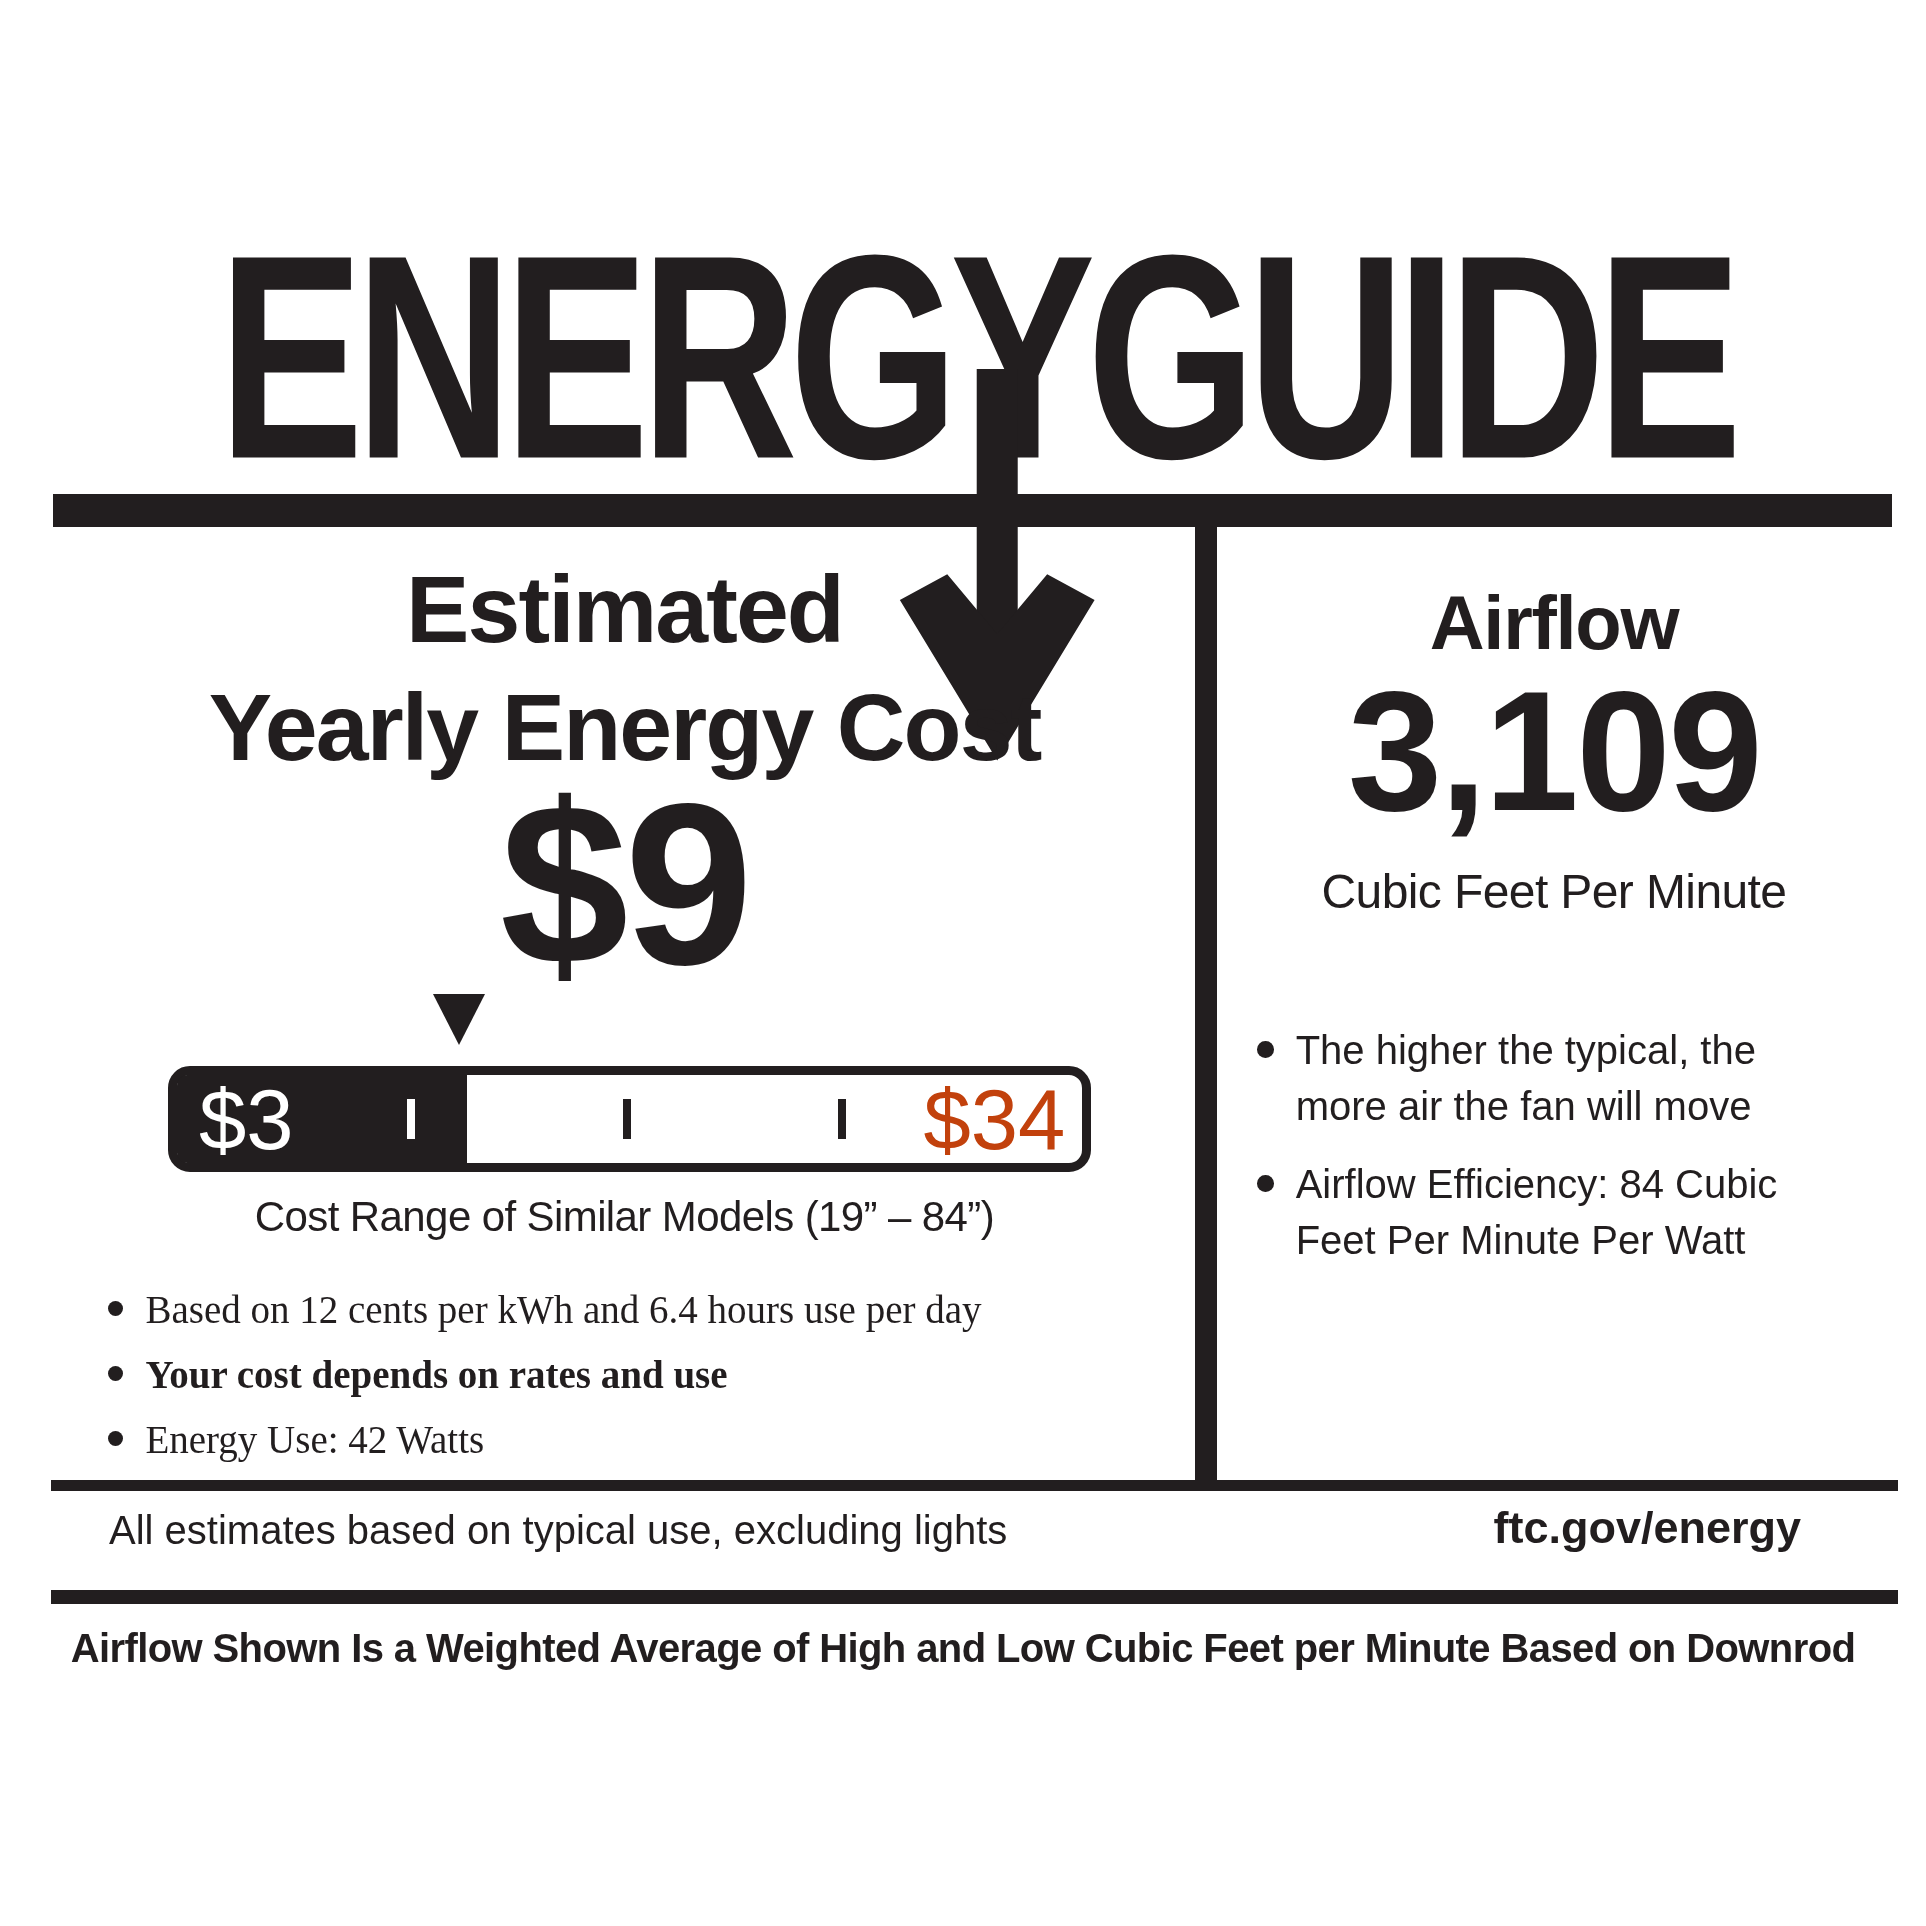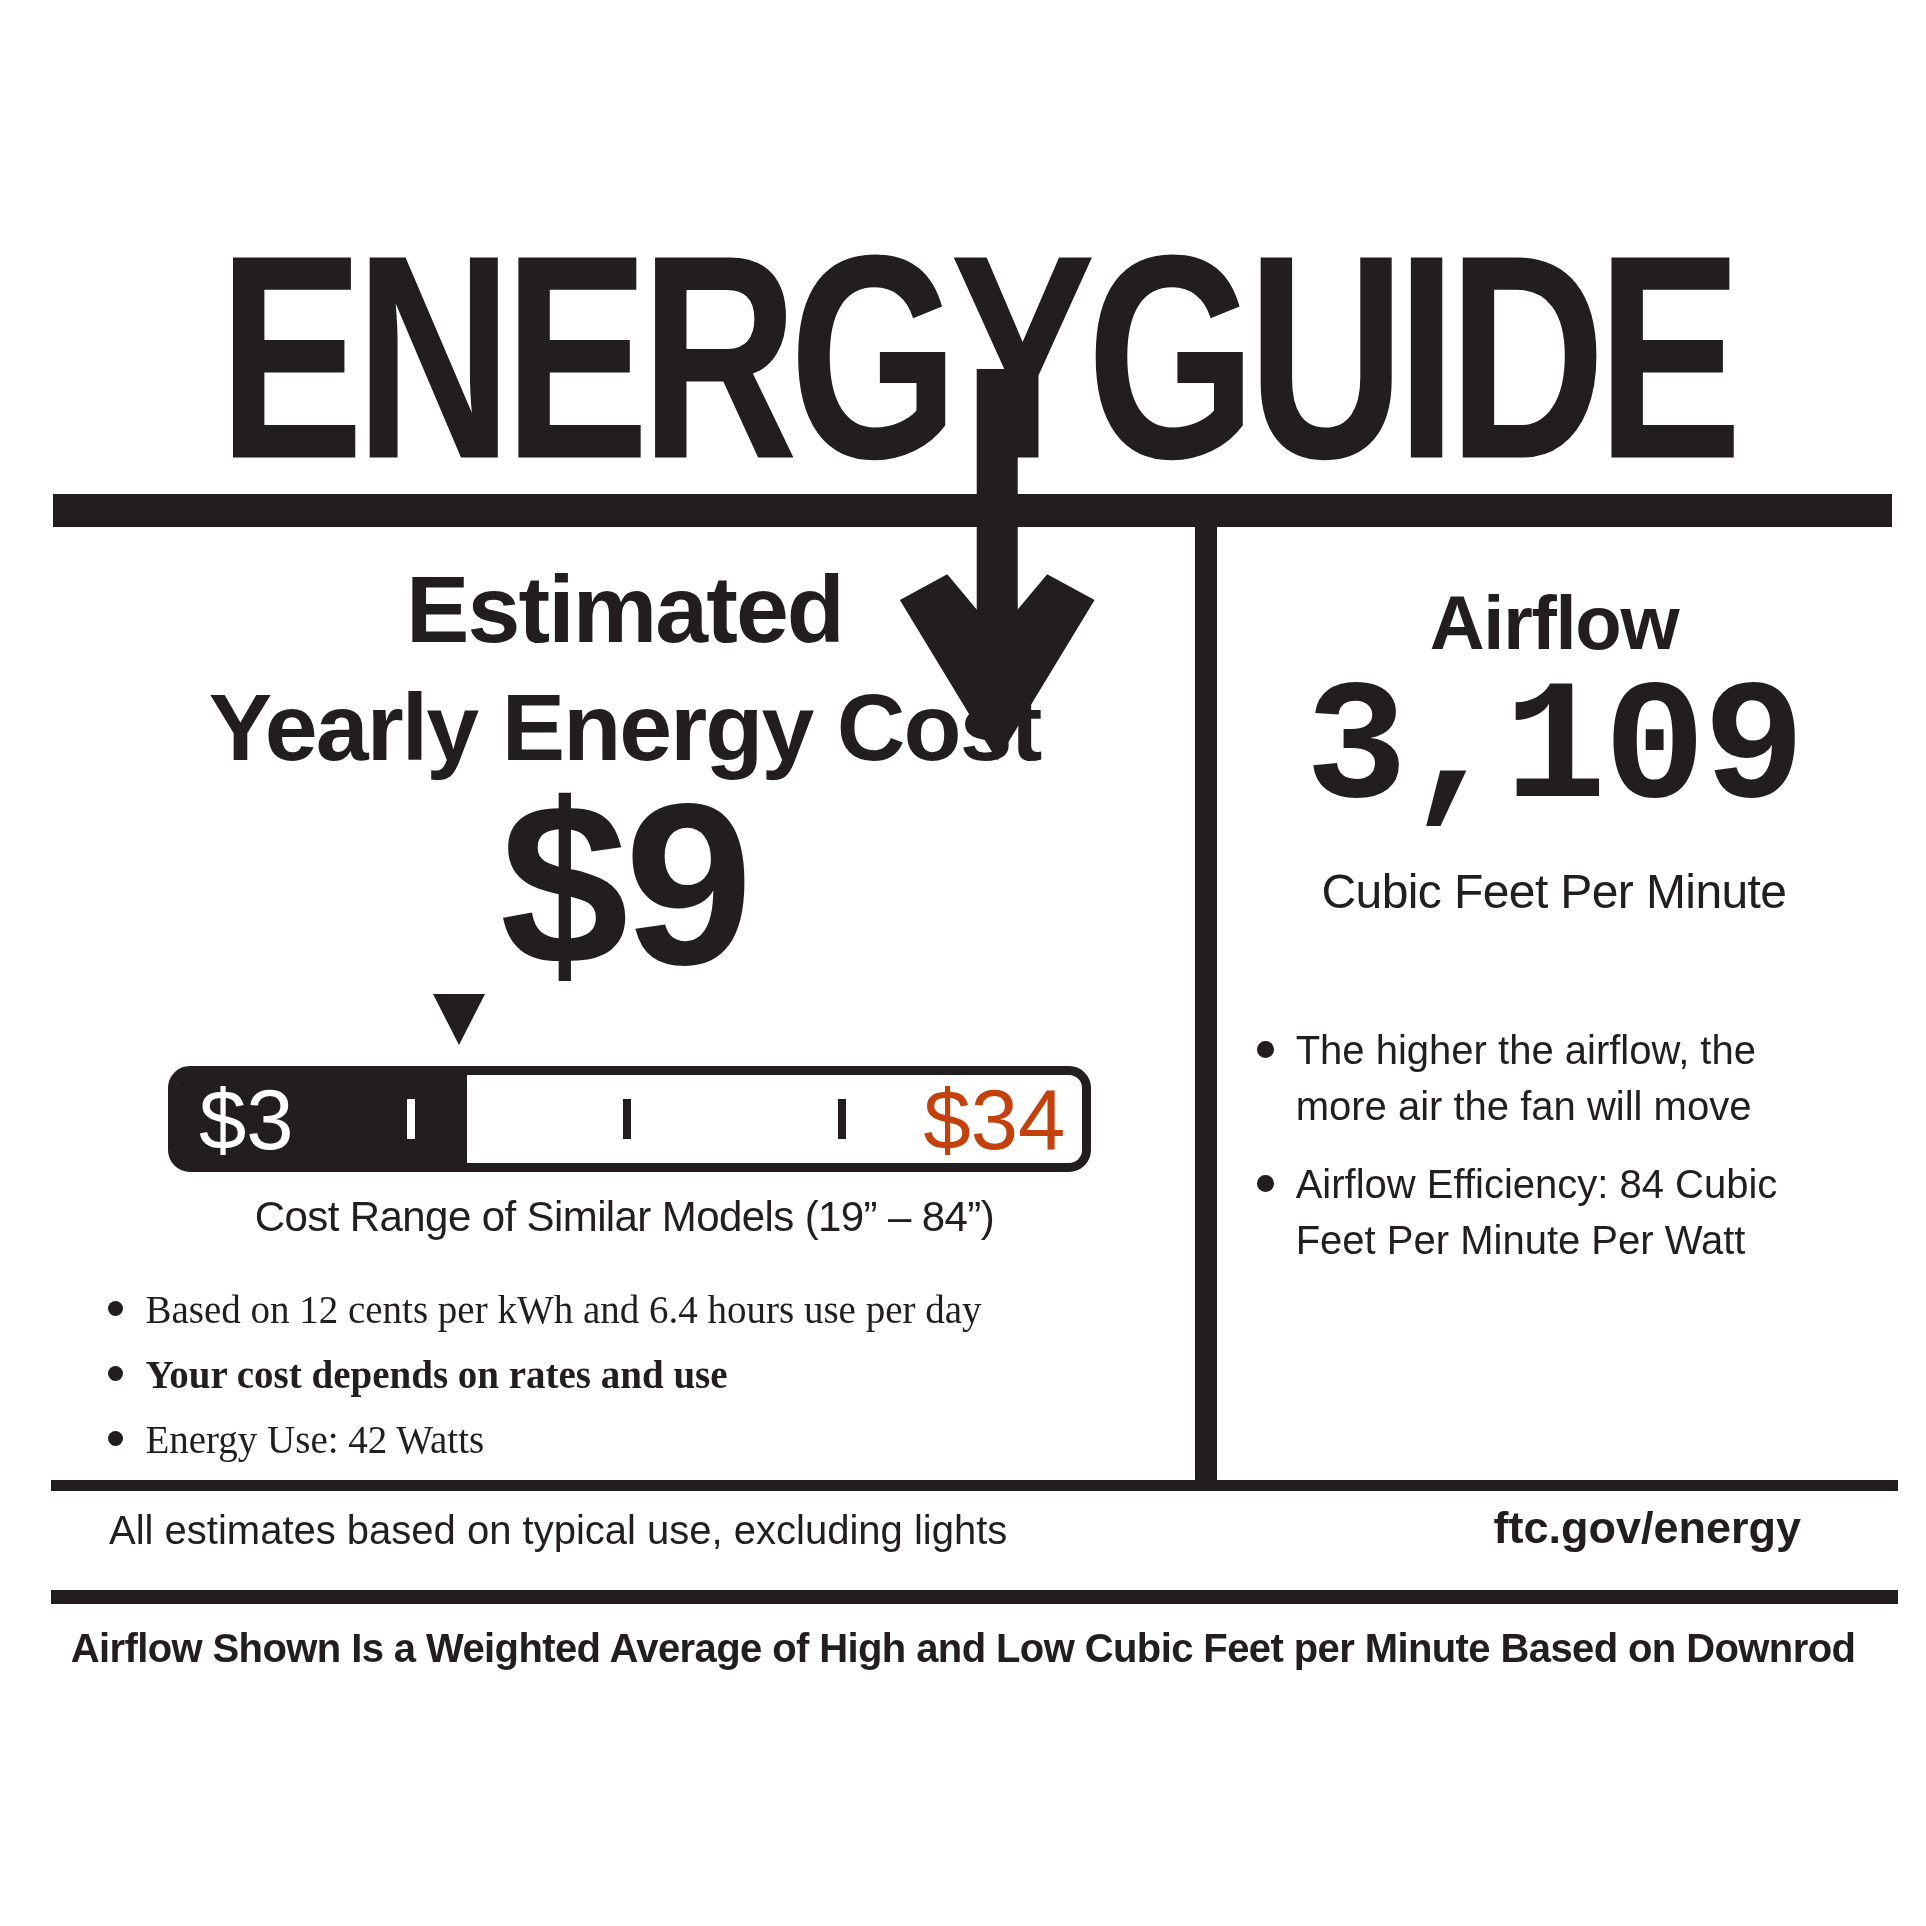--- a/index.html
+++ b/index.html
@@ -39,21 +39,21 @@
   .range-caption{top:1193px;font-size:42px;letter-spacing:-0.6px;}
   .bullet-list{list-style:none;margin:0;padding:0;}
   .left-bullets{left:108px;top:1287px;width:1079px;text-align:left;font-family:Liberation Serif, serif;}
   .bullet-item{display:flex;align-items:flex-start;margin-bottom:19px;font-size:39px;line-height:46px;}
   .bullet-item.bold{font-weight:bold;}
   .dot{flex:0 0 auto;width:15.4px;height:15.4px;border-radius:50%;background:#221e1f;
     margin:14px 22px 0 0;}
   
   .right-col{left:1217px;width:674px;text-align:center;}
   .airflow-heading{top:579px;font-weight:bold;font-size:76px;letter-spacing:-1.3px;}
-  .airflow-value{top:666px;font-weight:bold;font-size:170px;line-height:1;letter-spacing:-2.6px;font-family:Liberation Mono, monospace;}
+  .airflow-value{top:666px;font-weight:bold;font-size:170px;line-height:1;letter-spacing:-2.6px;}
   .airflow-unit{top:864px;font-size:48px;letter-spacing:-0.6px;}
   .right-bullets{left:1257px;top:1022px;width:565px;text-align:left;}
   .right-bullets .bullet-item{font-size:40px;line-height:56px;margin-bottom:22px;}
   .right-bullets .dot{width:16.7px;height:16.7px;margin-top:19px;}
   
   .footer-note{left:109px;top:1508px;font-size:40px;}
   .ftc-link{right:125px;top:1502px;font-size:45px;font-weight:bold;}
   .disclaimer{left:0;top:1626px;width:1926px;text-align:center;font-weight:bold;
     font-size:40px;letter-spacing:-0.6px;}
 </style>
@@ -110,21 +110,21 @@
     </li>
   </ul>
 
   <div class="abs right-col airflow-heading">Airflow</div>
   <div class="abs right-col airflow-value">3,109</div>
   <div class="abs right-col airflow-unit">Cubic Feet Per Minute</div>
 
   <ul class="abs bullet-list right-bullets">
     <li class="bullet-item">
       <span class="dot"></span>
-      <span>The higher the airflow, the more air the fan will move</span>
+      <span>The higher the typical, the more air the fan will move</span>
     </li>
     <li class="bullet-item">
       <span class="dot"></span>
       <span>Airflow Efficiency: 84  Cubic Feet Per Minute Per Watt</span>
     </li>
   </ul>
 
   <div class="abs thin-rule"></div>
   <div class="abs footer-note">All estimates based on typical use, excluding lights</div>
   <div class="abs ftc-link">ftc.gov/energy</div>

